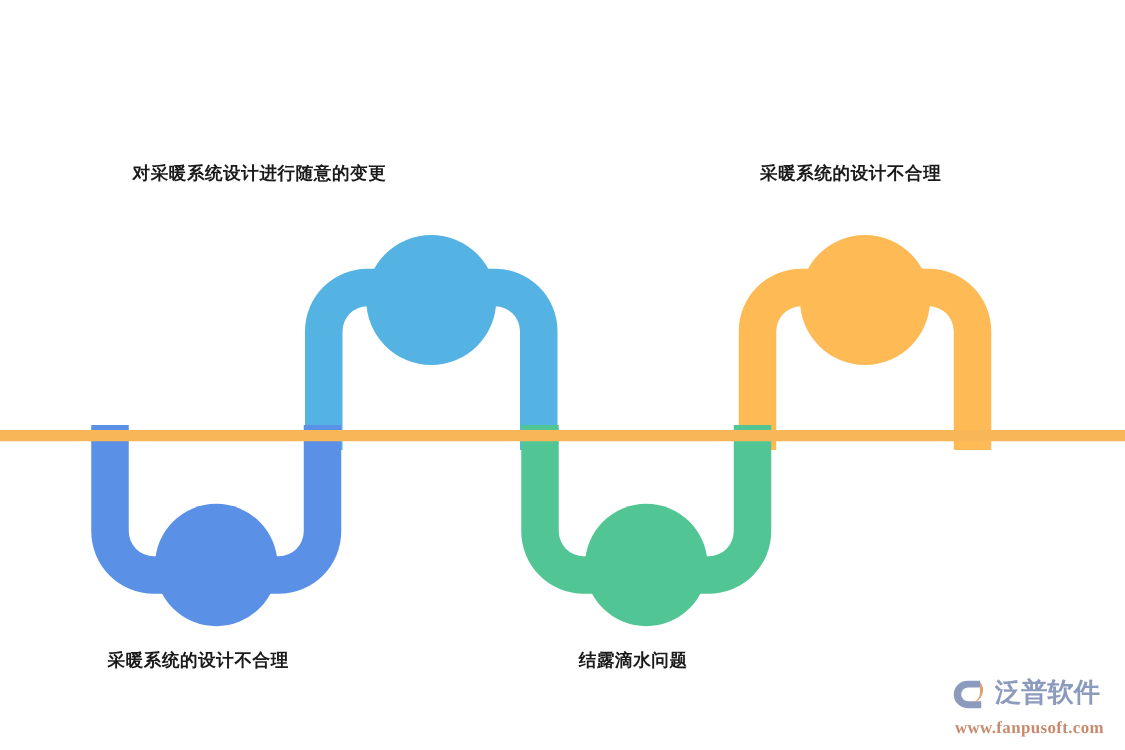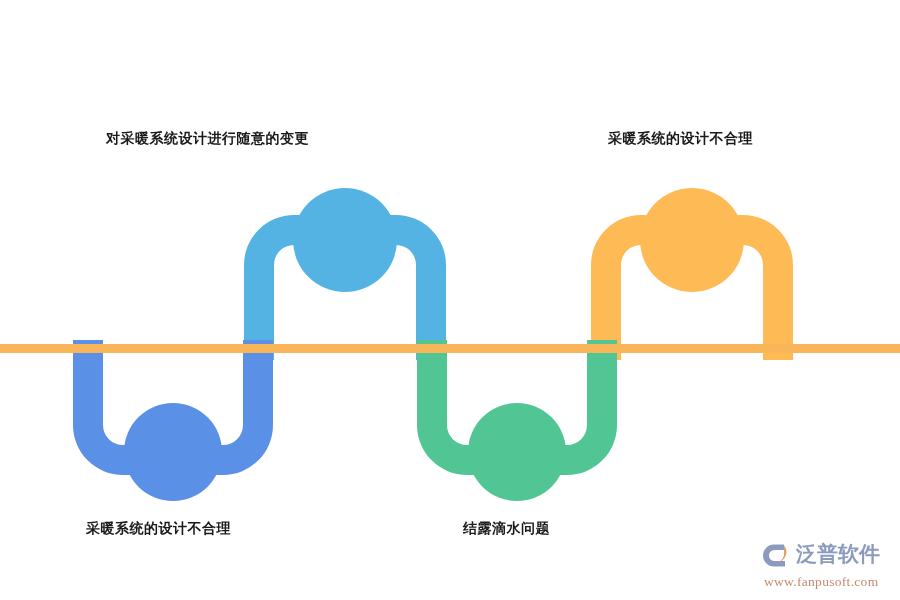--- a/index.html
+++ b/index.html
@@ -70,21 +70,21 @@
     font-size: 21px;
     font-weight: bold;
     color: #8c9bbd;
     letter-spacing: 0px;
     line-height: 1;
     white-space: nowrap;
   }
   #watermark-url {
     font-family: "Liberation Serif", "DejaVu Serif", serif;
     font-size: 13.5px;
-    font-weight: normal;
+    font-weight: bold;
     color: #c78a6e;
     letter-spacing: 0.3px;
     margin-top: 3px;
     margin-left: 2px;
     white-space: nowrap;
   }
 </style>
 </head>
 <body>
 

